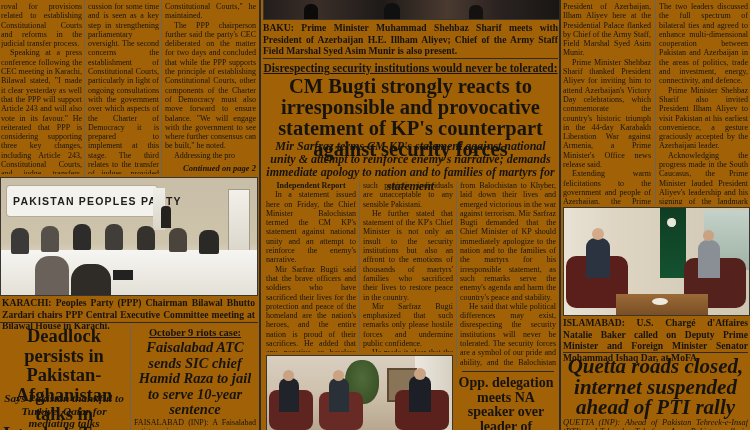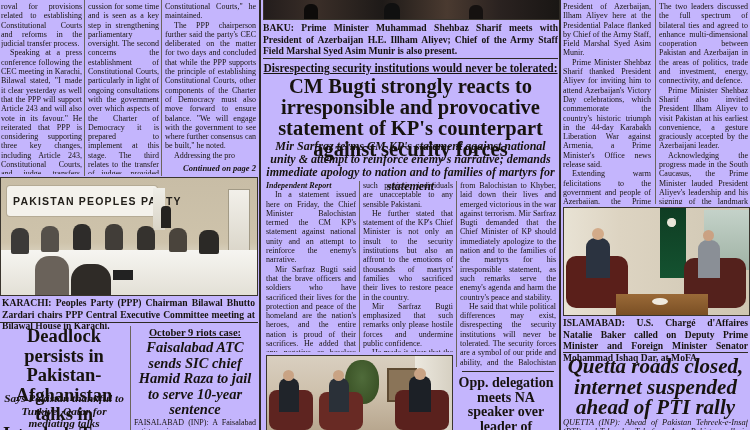--- a/index.html
+++ b/index.html
@@ -1,22 +1,22 @@
 <!DOCTYPE html>
 <html><head>
 <meta charset="utf-8">
 <style>
   html,body{margin:0;padding:0;}
-  #paper{position:relative;width:750px;height:430px;background:#c4b5fd;overflow:hidden;
+  #paper{position:relative;width:750px;height:430px;background:#a16207;overflow:hidden;
          font-family:"Liberation Serif",serif;color:#17130f;}
   
   .col{position:absolute;font-size:8px;line-height:9.3px;text-align:justify;overflow:hidden;}
   .col p{margin:0;text-indent:9px;}
   .col p.ni{text-indent:0;}
-  .byline{font-weight:bold;text-indent:0 !important;font-style:italic;}
+  .byline{font-weight:bold;text-align:center;text-indent:0 !important;}
   .continued{font-weight:bold;font-style:italic;text-align:right;font-size:8.5px;margin-top:4px;}
   
   .vr{position:absolute;width:1px;background:#6b655c;}
   .vr.main{width:1.6px;background:#2e2a24;}
   .hr{position:absolute;height:1.4px;background:#2e2a24;}
   
   .caption{position:absolute;font-weight:bold;font-size:9.6px;line-height:11.6px;text-align:justify;}
   
   .kicker{position:absolute;font-weight:bold;font-size:10.8px;text-align:center;text-decoration:underline;}
   .headline{position:absolute;font-weight:bold;text-align:center;}

